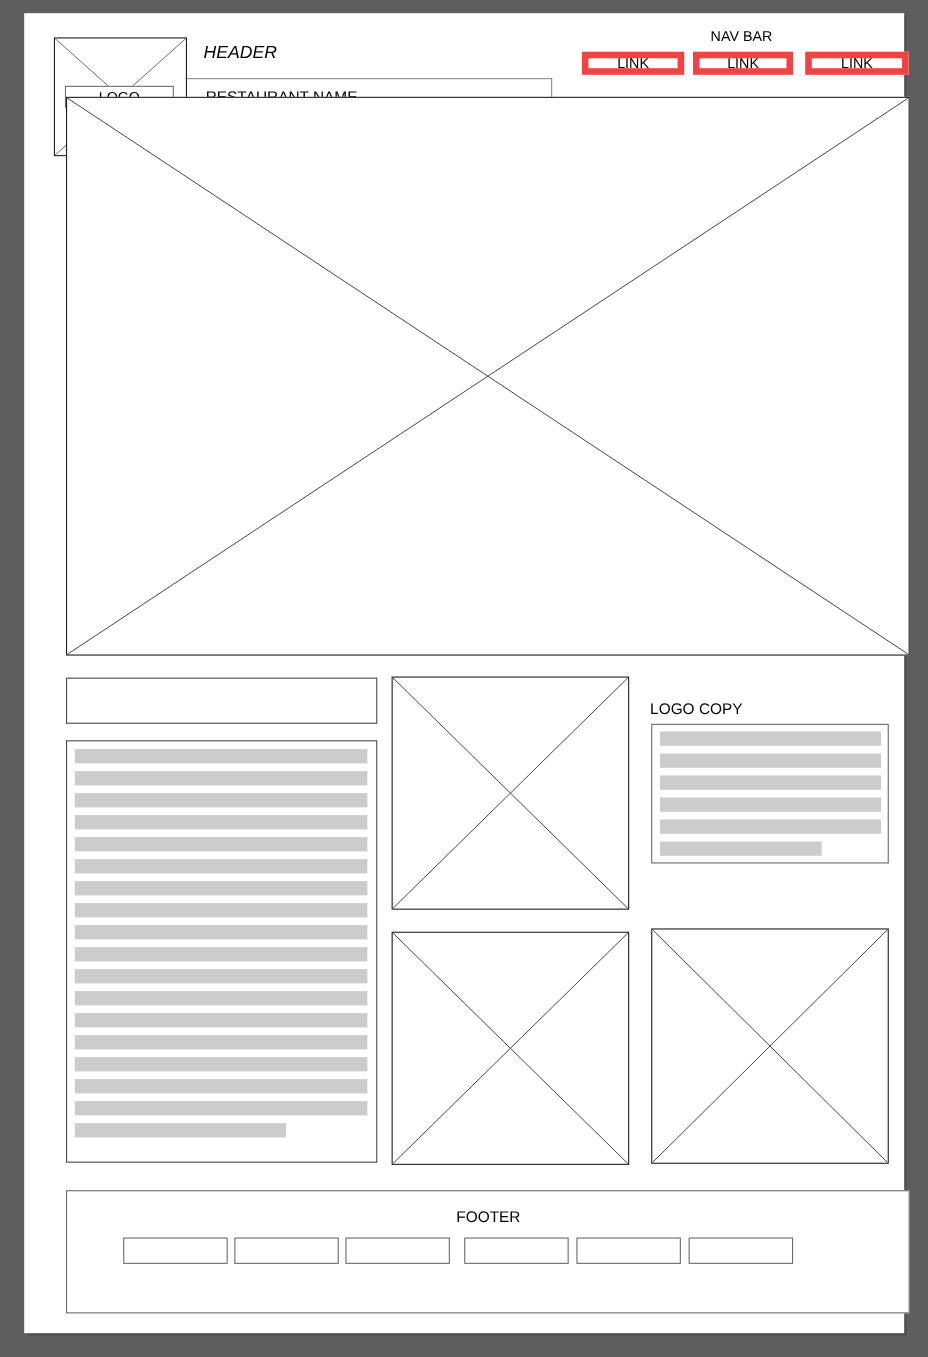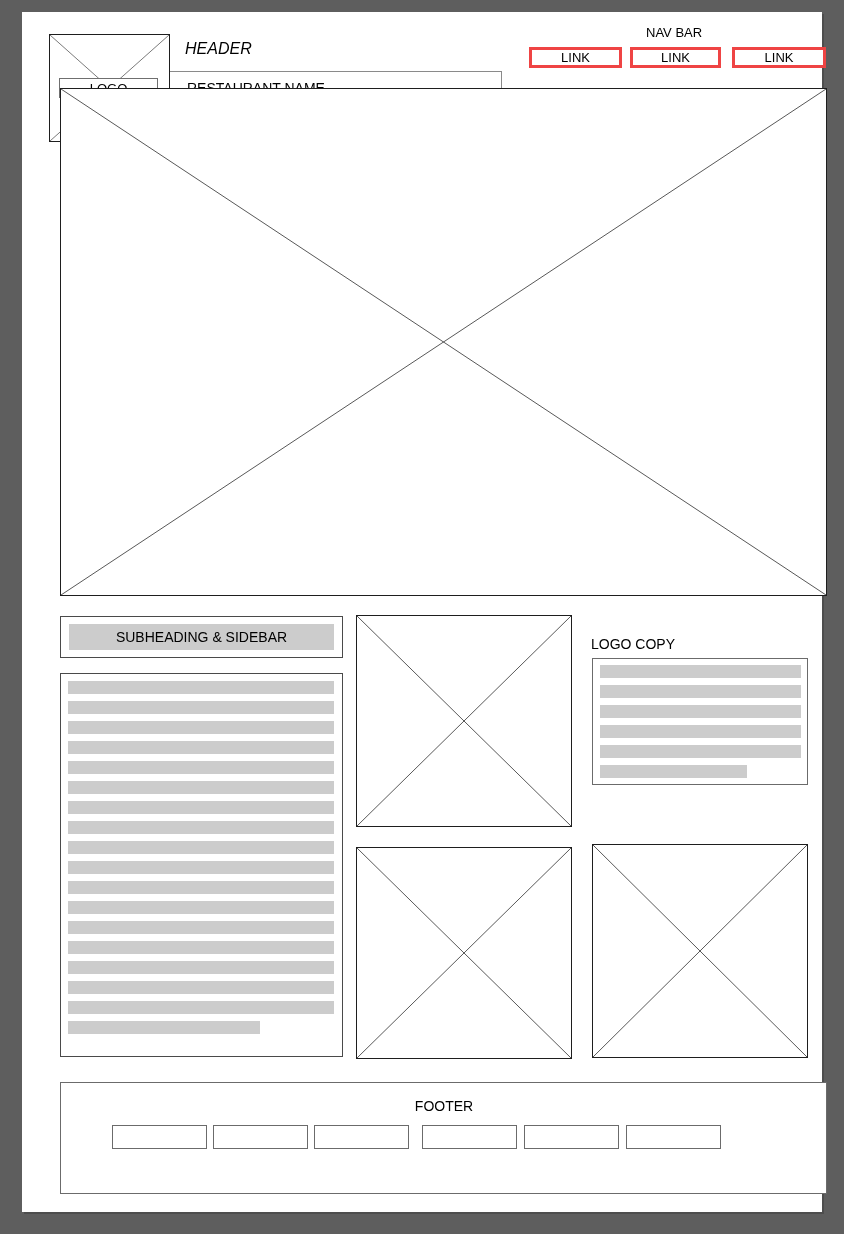--- a/index.html
+++ b/index.html
@@ -71,21 +71,21 @@
     background: #fff;
   }
   #restaurant-name { left: 165px; top: 69px; font-size: 14px; }
 
   
   #navbar-label { left: 624px; top: 14px; font-size: 13px; }
   .nav-link {
     position: absolute;
     box-sizing: border-box;
     height: 21px;
-    border: 3px solid #ef4444;
+    border: 6px solid #ef4444;
     background: #fff;
     display: flex; align-items: center; justify-content: center;
     font-size: 13px; color: #000;
     top: 35px;
   }
   #nav-link-0 { left: 507px; width: 93px; }
   #nav-link-1 { left: 608px; width: 91px; }
   #nav-link-2 { left: 710px; width: 94px; }
 
   
@@ -186,23 +186,20 @@
     </div>
 
     <div class="xbox" id="hero">
       <svg viewBox="0 0 767 508" preserveAspectRatio="none">
         <line x1="0" y1="0" x2="767" y2="508" stroke="#444" stroke-width="0.9"></line>
         <line x1="767" y1="0" x2="0" y2="508" stroke="#444" stroke-width="0.9"></line>
       </svg>
     </div>
 
     <div class="box" id="subheading-box"></div>
-    <div id="subheading-fill">
-      <span>SUBHEADING &amp; SIDEBAR</span>
-    </div>
 
     <div class="box" id="sidebar-box"></div>
     <div id="sidebar-lines">
         <div class="txt-line" style="width: 100%;"></div>
         <div class="txt-line" style="width: 100%;"></div>
         <div class="txt-line" style="width: 100%;"></div>
         <div class="txt-line" style="width: 100%;"></div>
         <div class="txt-line" style="width: 100%;"></div>
         <div class="txt-line" style="width: 100%;"></div>
         <div class="txt-line" style="width: 100%;"></div>

